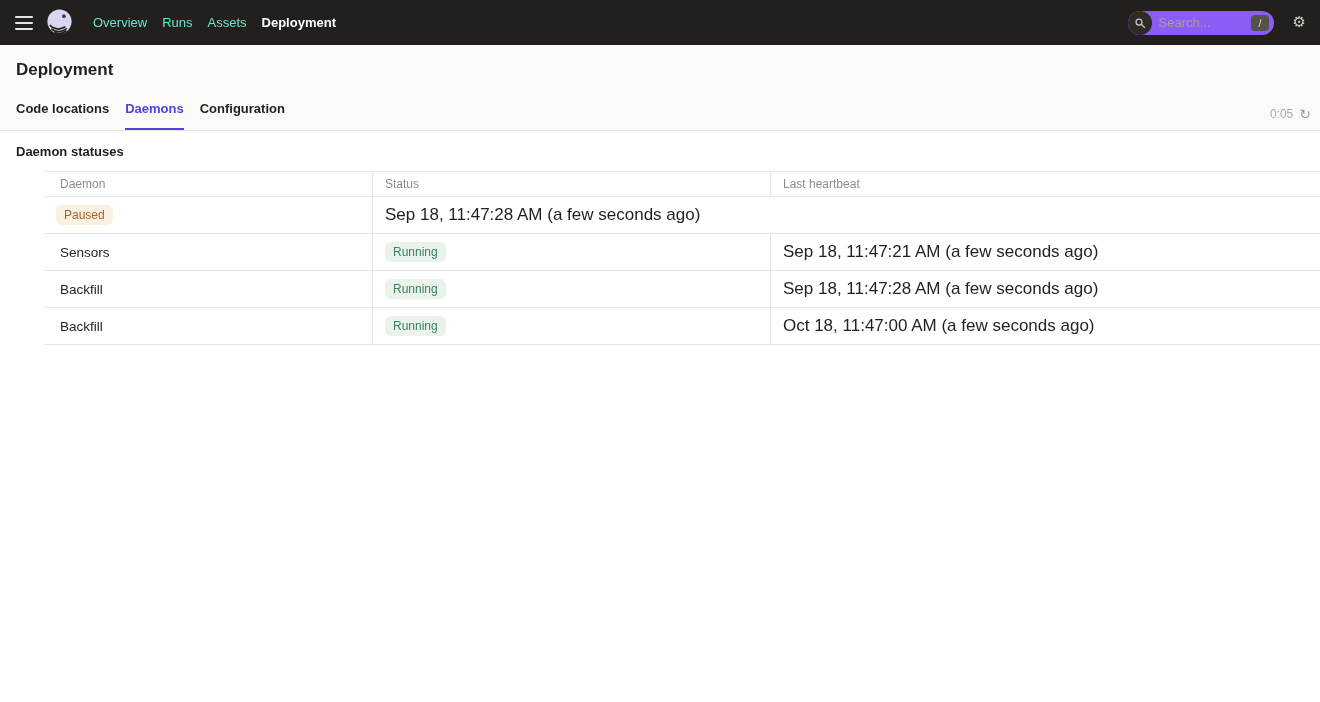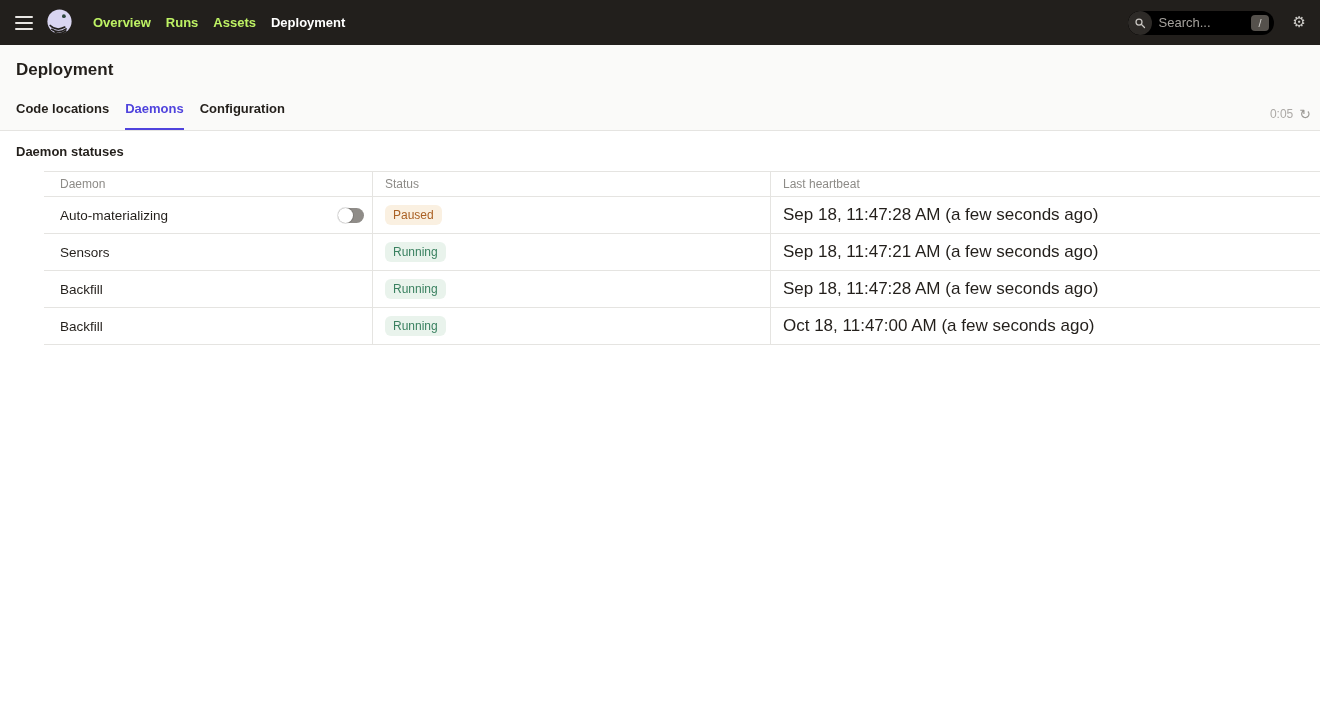--- a/index.html
+++ b/index.html
@@ -23,25 +23,25 @@
 
   
   .topnav{
     height:45px;background:var(--nav-bg);
     display:flex;align-items:center;padding:0 14px 0 15px;
   }
   .hamburger{width:18px;display:flex;flex-direction:column;gap:4px;cursor:pointer;}
   .hamburger span{display:block;height:2px;border-radius:1px;background:#e8e6e3;}
   .logo{margin-left:12px;margin-right:19px;display:flex;align-items:center;cursor:pointer;}
   .navlinks{display:flex;align-items:center;gap:15px;}
-  .navlink{color:#bef264;font-weight:700;cursor:pointer;}
+  .navlink{color:#5eead4;font-weight:400;cursor:pointer;}
   .navlink.active{color:#ffffff;font-weight:700;}
   .nav-spacer{flex:1;}
   .search{
-    width:146px;height:24px;border-radius:12px;background:#000000;
+    width:146px;height:24px;border-radius:12px;background:#8b5cf6;
     display:flex;align-items:center;overflow:hidden;cursor:text;
   }
   .search-icon-wrap{
     width:24px;height:24px;border-radius:50%;background:#2d2a27;
     display:flex;align-items:center;justify-content:center;flex:0 0 auto;
   }
   .search input{
     flex:1;min-width:0;background:transparent;border:none;outline:none;
     color:#e2e0dd;font-size:13px;padding:0 4px 0 7px;font-family:inherit;
   }
@@ -154,26 +154,20 @@
   <div class="section-heading">Daemon statuses</div>
 
   <div class="table">
     <div class="thead">
       <div class="th col1">Daemon</div>
       <div class="th col2">Status</div>
       <div class="th col3">Last heartbeat</div>
     </div>
     <div class="tbody" id="tbody">
   <div class="trow">
-    <div class="td col1">
-      <span class="daemon-name">Auto-materializing</span>
-      <span class="toggle">
-              <span class="knob"></span>
-            </span>
-    </div>
     <div class="td col2">
       <span class="badge paused">Paused</span>
     </div>
     <div class="td col3">
       <span class="heartbeat">Sep 18, 11:47:28 AM (a few seconds ago)</span>
     </div>
   </div>
 
   <div class="trow">
     <div class="td col1">

